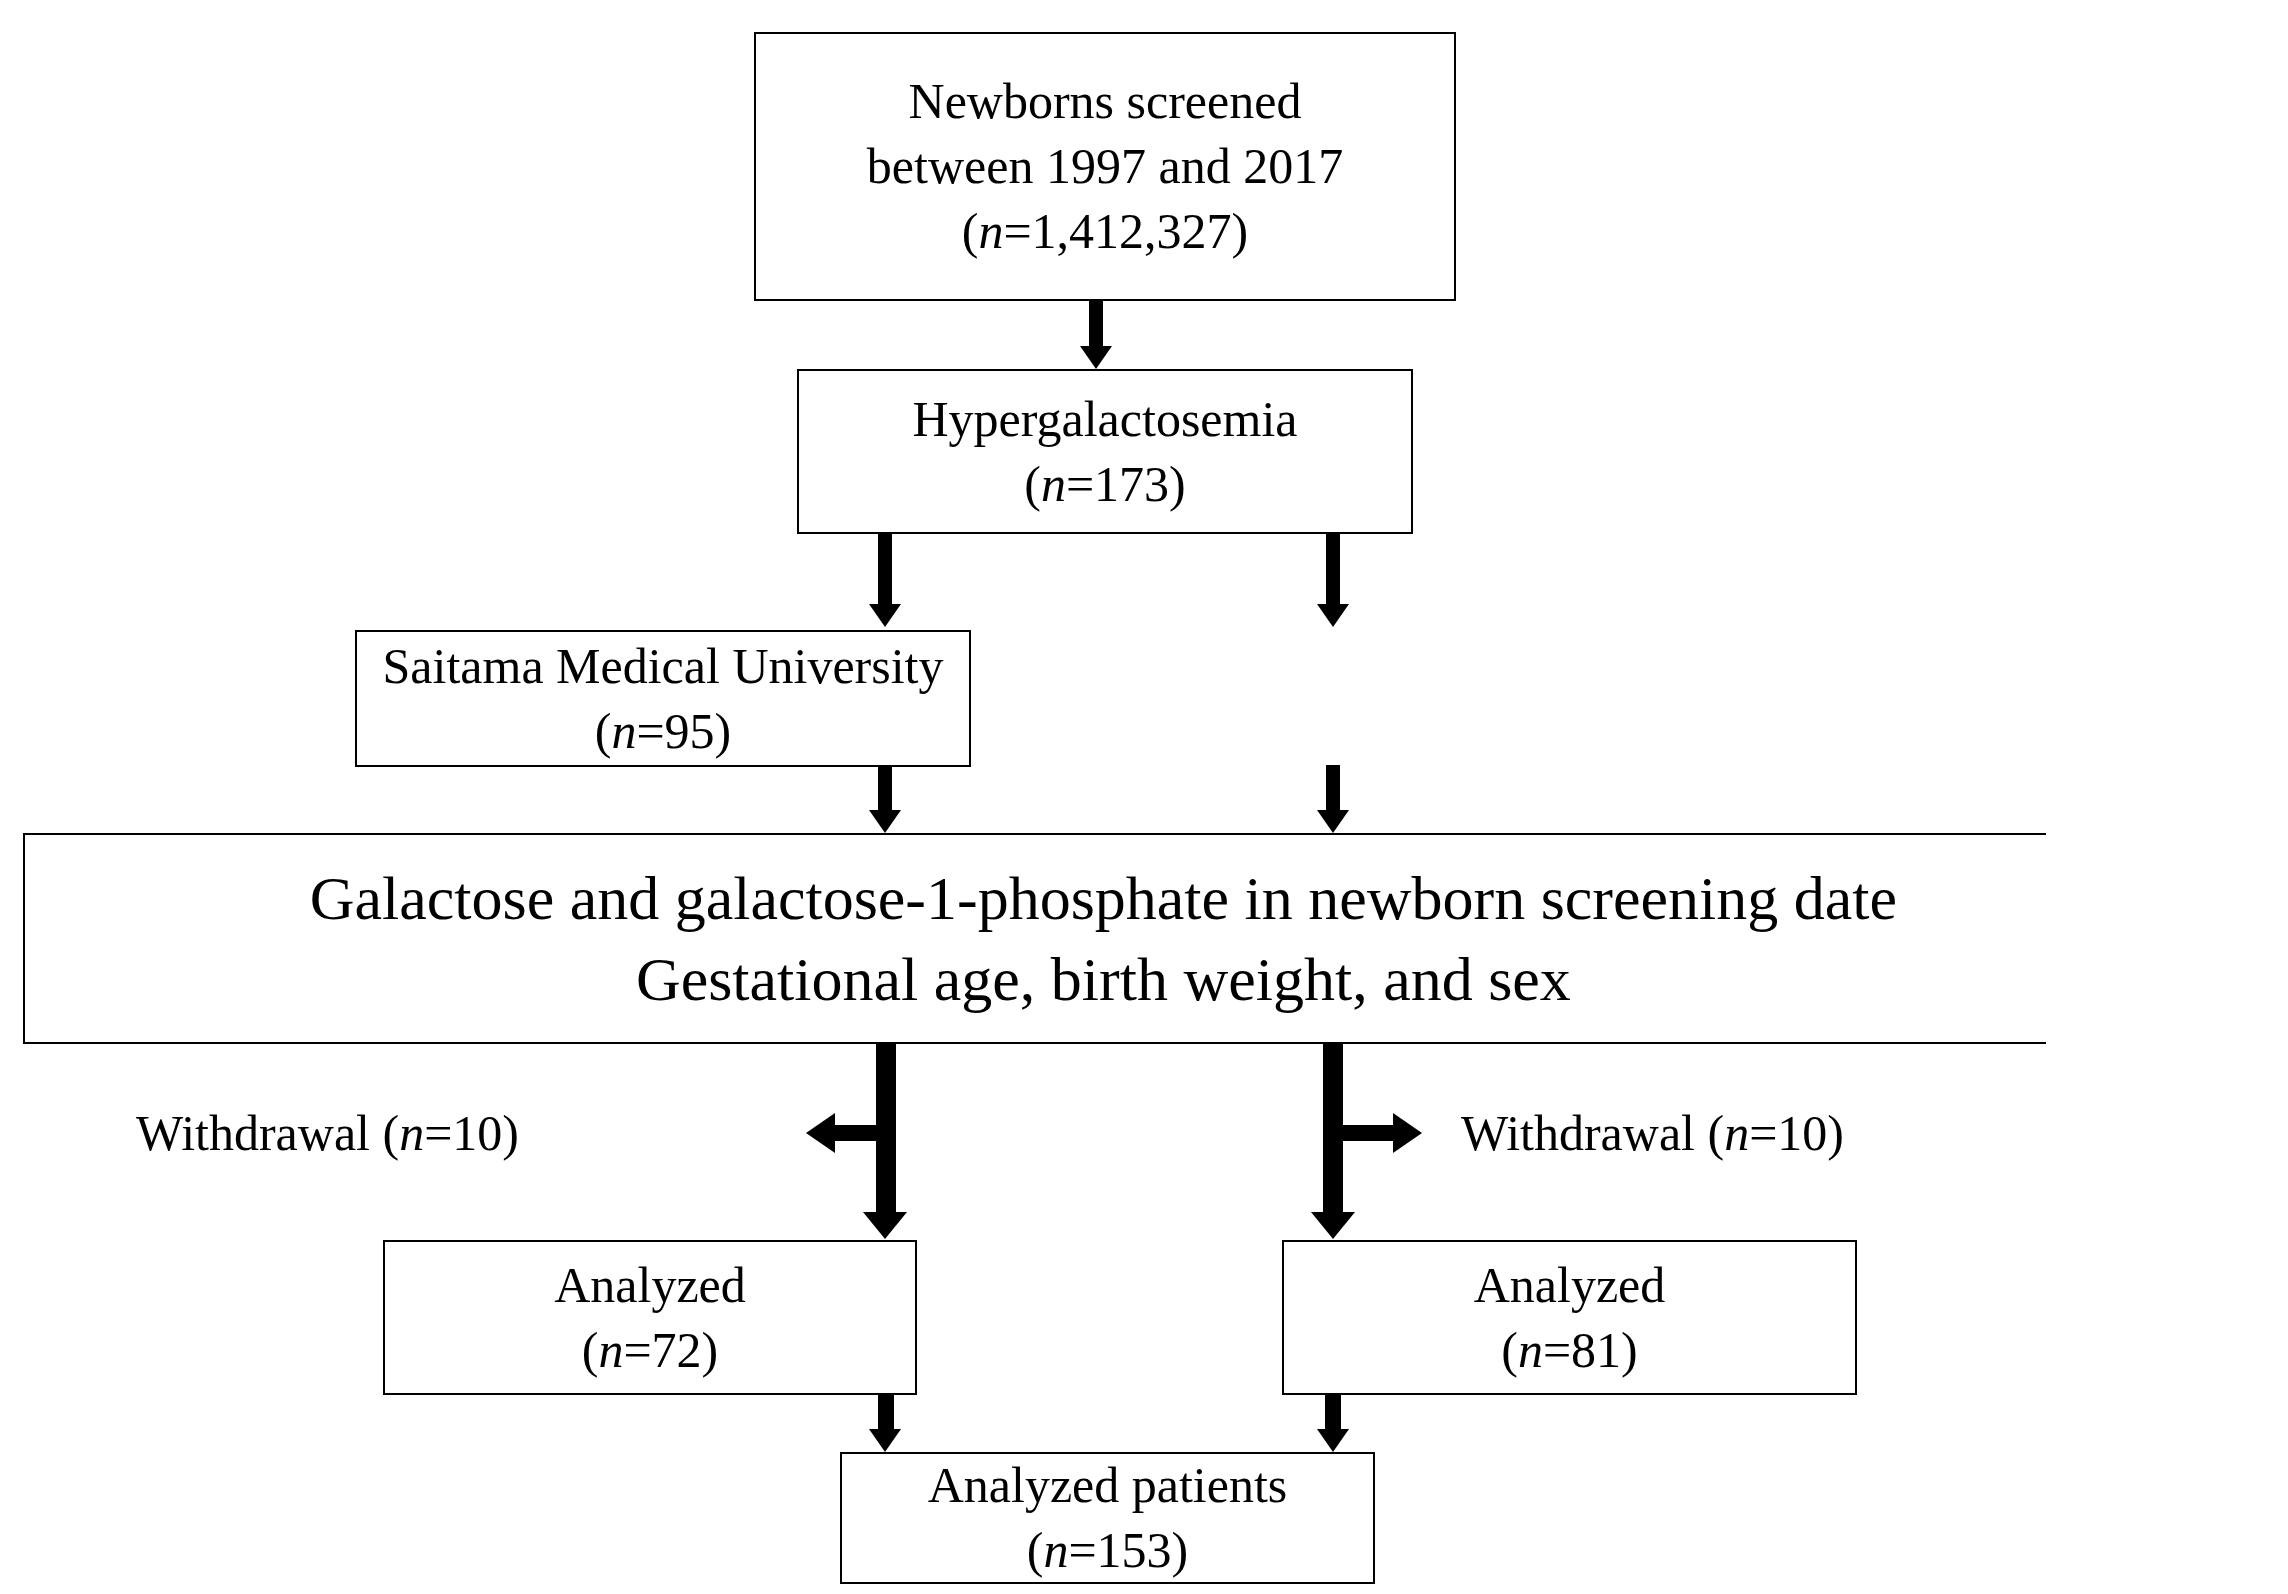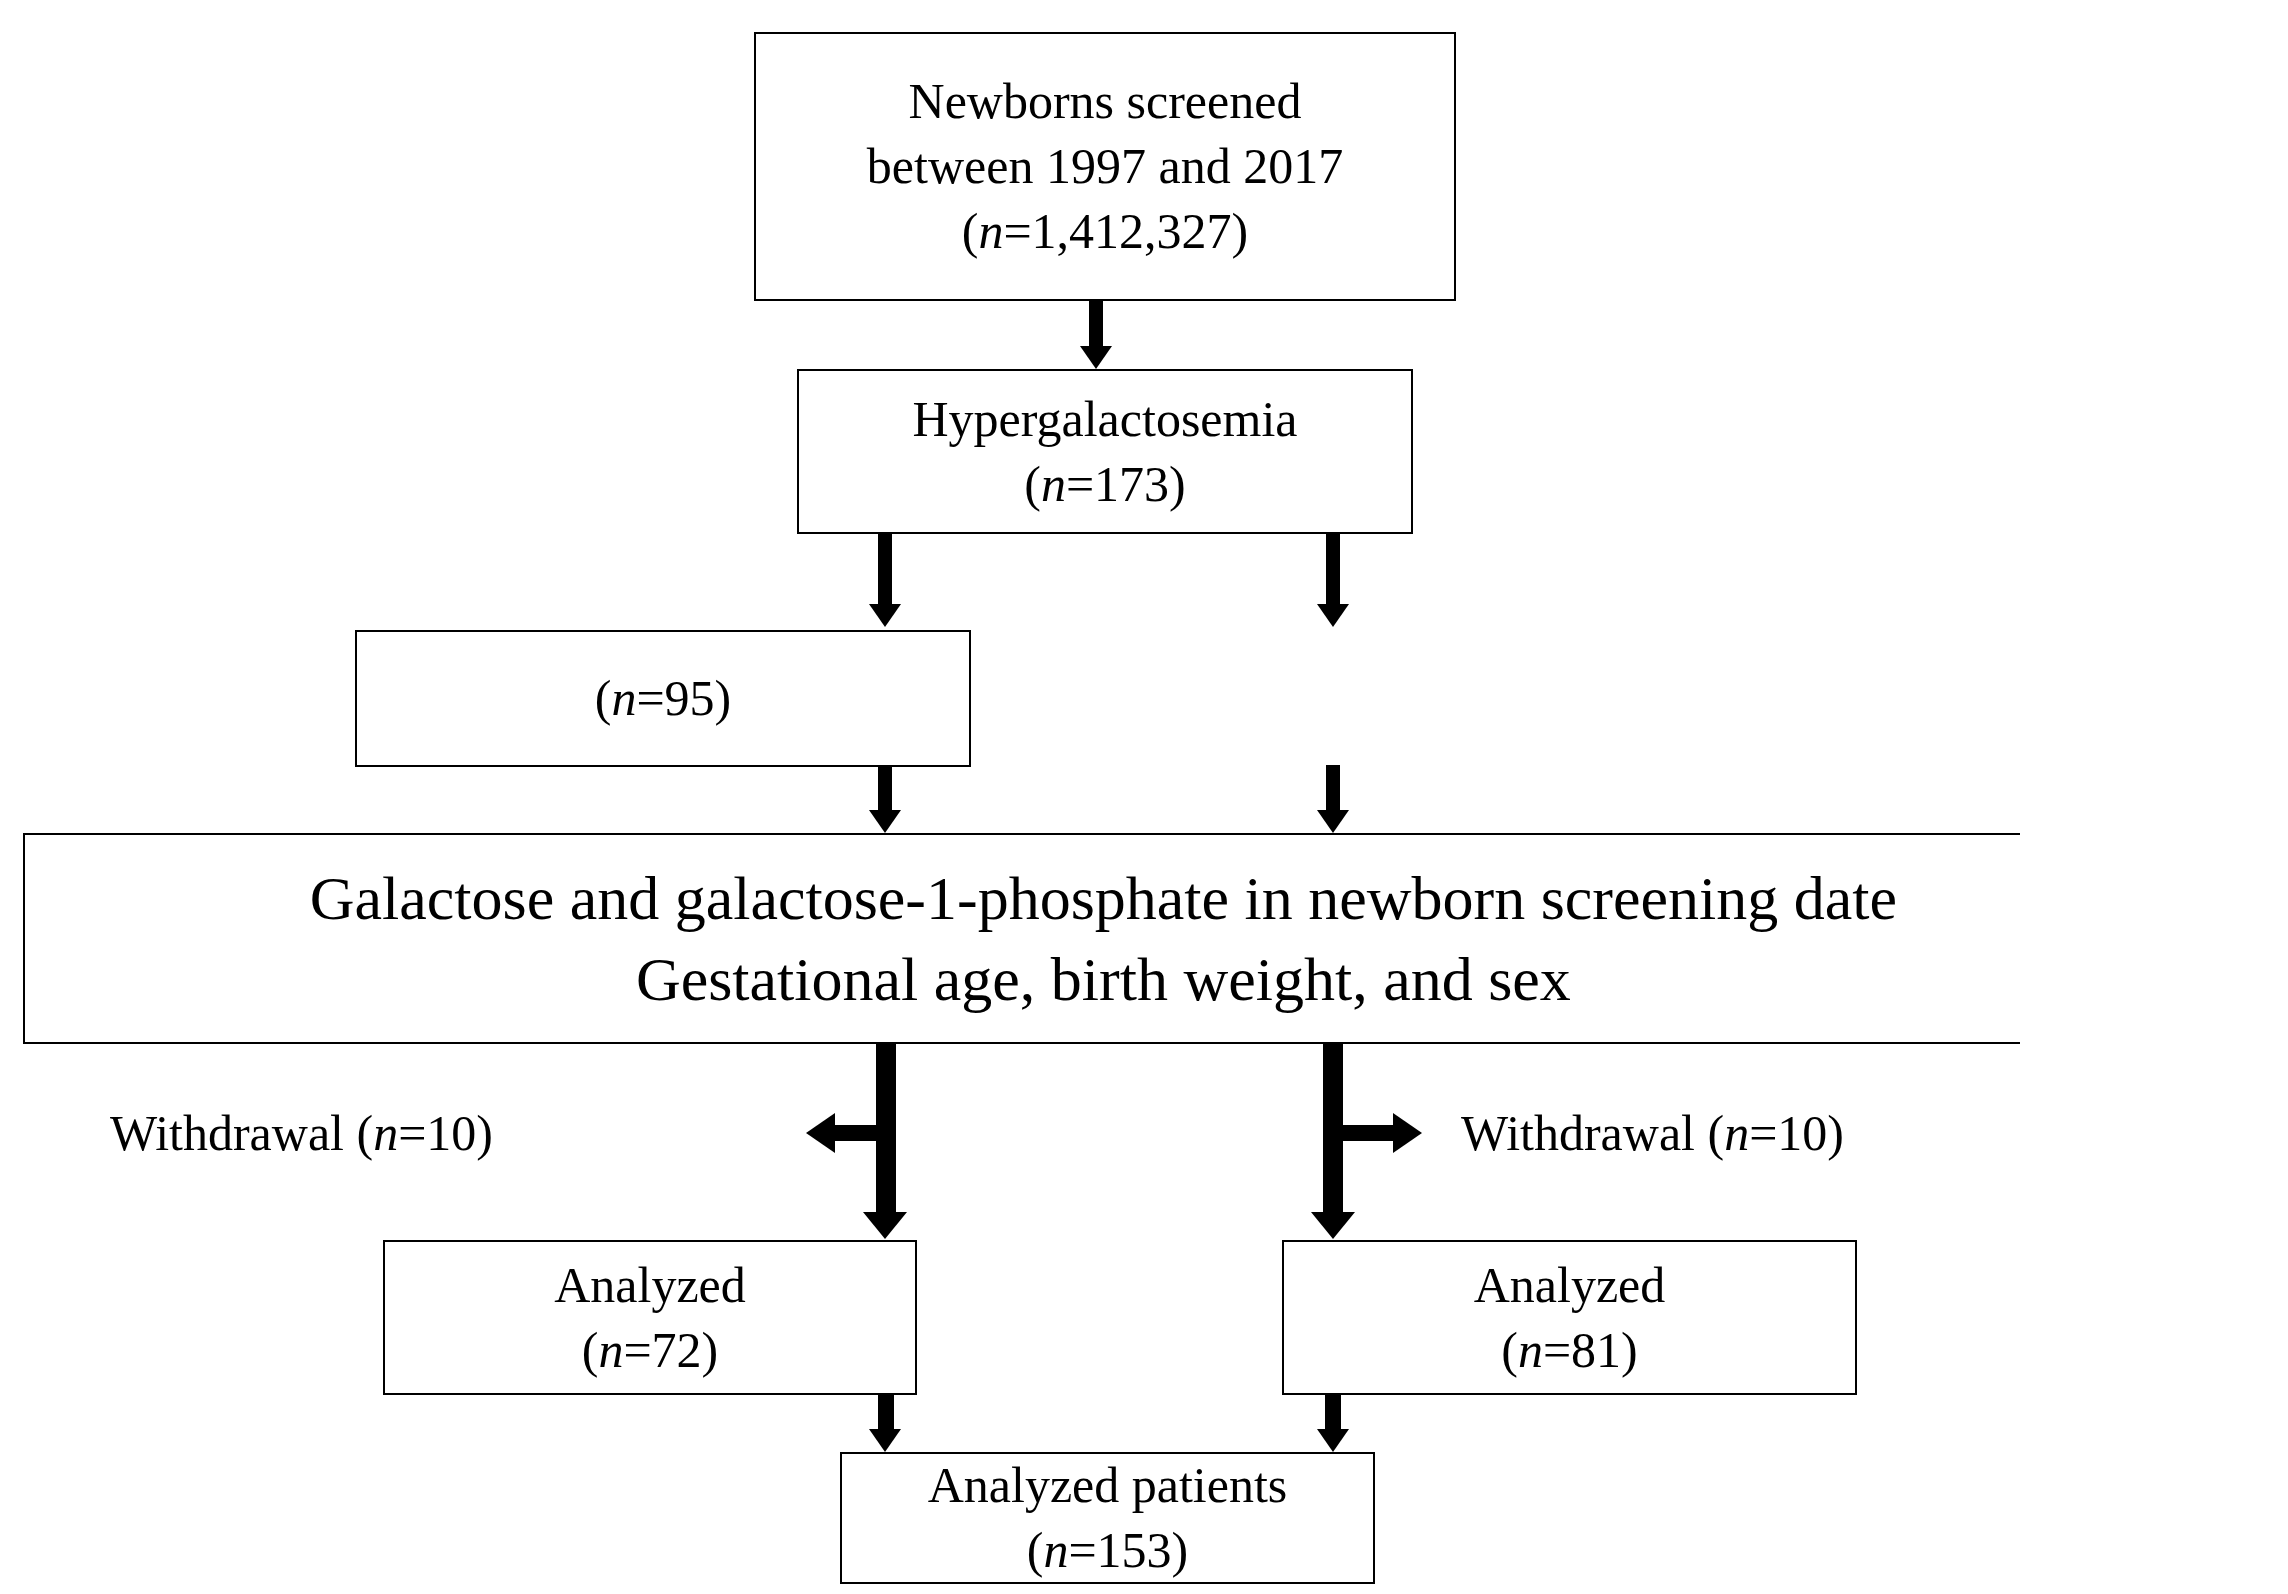--- a/index.html
+++ b/index.html
@@ -3,20 +3,21 @@
 <meta charset="utf-8">
 <style>
   html,body{margin:0;padding:0;background:#ffffff;}
   .canvas{
     position:relative;
     width:2020px;height:1594px;
     background:#ffffff;
     font-family:"Liberation Serif","DejaVu Serif",serif;
     font-size:50px;line-height:1.3;color:#000;
     overflow:hidden;
+    padding-left:26px;
   }
   .box{
     position:absolute;
     box-sizing:border-box;
     border:2.7px solid #000;
     background:#fff;
     display:flex;flex-direction:column;
     align-items:center;justify-content:center;
     text-align:center;
   }
@@ -65,20 +66,21 @@
   <div>
     <div class="vshaft" style="left:878px;top:532px;width:14.4px;height:74px"></div>
     <div class="hd" style="left:869px;top:604px"></div>
   </div>
   <div>
     <div class="vshaft" style="left:1326px;top:532px;width:14.4px;height:74px"></div>
     <div class="hd" style="left:1317px;top:604px"></div>
   </div>
 
   <div class="box" style="left:355px;top:630px;width:616px;height:137px">
+    <div class="ln">Saitama Medical University</div>
     <div class="ln"><span>(</span><span class="nvar">n</span><span>=95)</span></div>
   </div>
 
 
   <div>
     <div class="vshaft" style="left:878px;top:765px;width:14.4px;height:47px"></div>
     <div class="hd" style="left:869px;top:810px"></div>
   </div>
   <div>
     <div class="vshaft" style="left:1326px;top:765px;width:14.4px;height:47px"></div>

